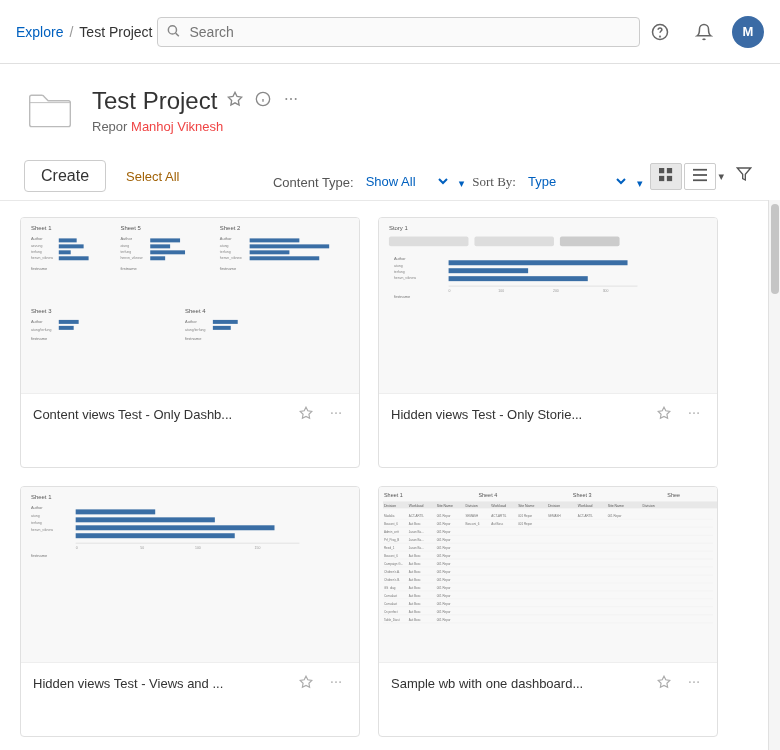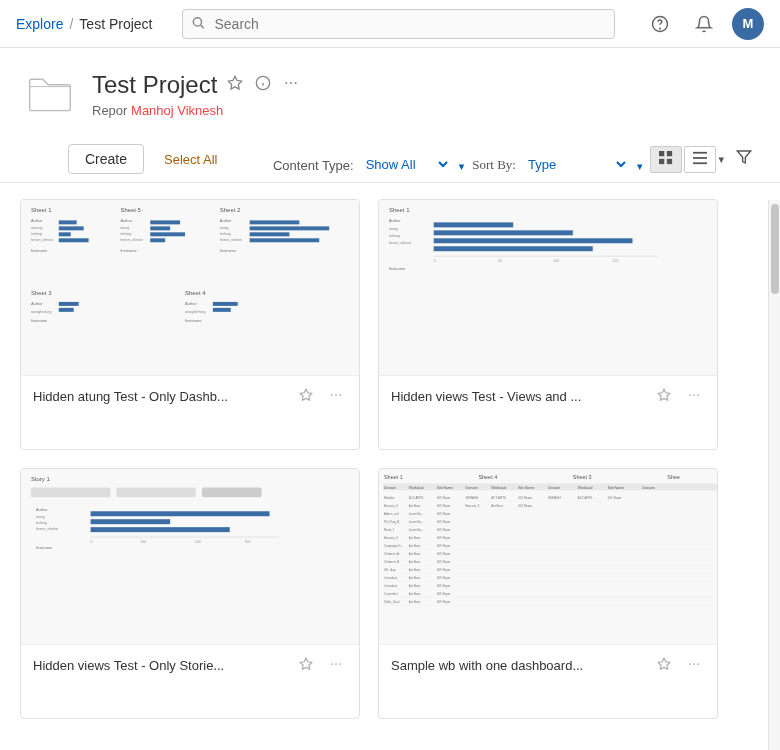--- a/index.html
+++ b/index.html
@@ -1,27 +1,27 @@
 <!DOCTYPE html>
 <html><head>
   <meta charset="utf-8">
   <style>
     * { box-sizing: border-box; margin: 0; padding: 0; }
     body { font-family: -apple-system, BlinkMacSystemFont, "Segoe UI", Arial, sans-serif; background: #fff; width: 780px; height: 750px; overflow: hidden; color: #333; }
 
     
     .top-nav {
-      display: flex; align-items: center; padding: 0 16px; height: 48px;
+      display: flex; align-items: center; padding: 0 16px; height: 64px;
       border-bottom: 1px solid #e0e0e0; background: #fff;
     }
     .breadcrumb { display: flex; align-items: center; gap: 6px; font-size: 14px; color: #555; flex: 0 0 auto; }
     .breadcrumb .explore-link { color: #0060bf; cursor: pointer; }
     .breadcrumb .sep { color: #999; }
     .breadcrumb .current { color: #333; }
-    .search-bar { flex: 1; margin: 0 29px; position: relative; }
+    .search-bar { flex: 1; margin: 0 4px; position: relative; }
     .search-bar input {
       width: 100%; padding: 6px 12px 6px 32px; border: 1px solid #ccc; border-radius: 4px;
       font-size: 14px; color: #666; outline: none; background: #fafafa;
     }
     .search-bar .search-icon-wrap {
       position: absolute; left: 9px; top: 50%; transform: translateY(-50%); color: #888; font-size: 13px;
     }
     .nav-icons { display: flex; align-items: center; gap: 12px; }
     .nav-icon-btn {
       width: 32px; height: 32px; border-radius: 50%; border: none; background: none;
@@ -43,21 +43,21 @@
     .project-owner { font-size: 13px; color: #666; margin-top: 4px; }
     .project-owner a { color: #ef4444; cursor: pointer; }
 
     
     .toolbar {
       display: flex; align-items: center; padding: 8px 24px; border-bottom: 1px solid #e8e8e8;
       gap: 12px;
     }
     .create-btn {
       padding: 6px 16px; border: 1px solid #ccc; border-radius: 4px; background: #fff;
-      font-size: 14px; cursor: pointer; color: #333; font-weight: 500; margin-left: 44px;
+      font-size: 16px; cursor: pointer; color: #333; font-weight: 500;
     }
     .select-all-btn { background: none; border: none; font-size: 13px; cursor: pointer; color: #a16207; padding: 4px 8px; }
     .toolbar-right { margin-left: auto; display: flex; align-items: flex-end; gap: 8px; }
     .content-type-label { font-size: 13px; color: #555; }
     .content-type-select, .sort-select {
       border: none; font-size: 13px; color: #0060bf; cursor: pointer; background: none;
       outline: none; padding-right: 4px;
     }
     .sort-by-label { font-size: 13px; color: #555; font-family: Liberation Serif, serif; }
     .view-toggle { display: flex; align-items: center; gap: 2px; }
@@ -242,21 +242,63 @@
 
         <text x="165" y="95" font-size="6" fill="#555">Sheet 4</text>
         <text x="165" y="105" font-size="4" fill="#777">Author</text>
         <text x="165" y="113" font-size="3.5" fill="#888">atung/terfung</text>
         <rect x="193" y="102" width="25" height="4" fill="#3a6ea5"></rect>
         <rect x="193" y="108" width="18" height="4" fill="#3a6ea5"></rect>
         <text x="165" y="122" font-size="4" fill="#777">firstname</text>
       </svg>
     </div>
     <div class="card-footer">
-      <span class="card-title">Hidden atung Test - Only Dashb...</span>
+      <span class="card-title">Content views Test - Only Dashb...</span>
+      <button class="card-action-btn">
+        <svg width="14" height="14" viewBox="0 0 24 24" fill="none" stroke="#aaa" stroke-width="2">
+          <polygon points="12,2 15.09,8.26 22,9.27 17,14.14 18.18,21.02 12,17.77 5.82,21.02 7,14.14 2,9.27 8.91,8.26"></polygon>
+        </svg>
+      </button>
+      <button class="card-action-btn">
+        <svg width="14" height="14" viewBox="0 0 24 24" fill="#aaa">
+          <circle cx="5" cy="12" r="1.5"></circle>
+            <circle cx="12" cy="12" r="1.5"></circle>
+            <circle cx="19" cy="12" r="1.5"></circle>
+        </svg>
+      </button>
+    </div>
+  </div>
+
+  <div class="card">
+    <div class="card-thumbnail">
+      <svg viewBox="0 0 340 175" xmlns="http://www.w3.org/2000/svg" style="background:#f8f8f8;">
+        <text x="10" y="12" font-size="6" fill="#555">Story 1</text>
+
+        <rect x="10" y="18" width="80" height="10" fill="#ddd" rx="2"></rect>
+        <rect x="96" y="18" width="80" height="10" fill="#ddd" rx="2"></rect>
+        <rect x="182" y="18" width="60" height="10" fill="#ccc" rx="2"></rect>
+
+        <text x="15" y="42" font-size="4" fill="#777">Author</text>
+        <text x="15" y="49" font-size="3.5" fill="#888">atung</text>
+        <text x="15" y="55" font-size="3.5" fill="#888">terfung</text>
+        <text x="15" y="61" font-size="3.5" fill="#888">henvn_viknew</text>
+        <rect x="70" y="42" width="180" height="5" fill="#3a6ea5"></rect>
+        <rect x="70" y="50" width="80" height="5" fill="#3a6ea5"></rect>
+        <rect x="70" y="58" width="140" height="5" fill="#3a6ea5"></rect>
+
+        <line x1="70" y1="68" x2="260" y2="68" stroke="#ccc" stroke-width="0.5"></line>
+        <text x="70" y="74" font-size="3.5" fill="#999">0</text>
+        <text x="120" y="74" font-size="3.5" fill="#999">100</text>
+        <text x="175" y="74" font-size="3.5" fill="#999">200</text>
+        <text x="225" y="74" font-size="3.5" fill="#999">300</text>
+        <text x="15" y="80" font-size="4" fill="#777">firstname</text>
+      </svg>
+    </div>
+    <div class="card-footer">
+      <span class="card-title">Hidden views Test - Only Storie...</span>
       <button class="card-action-btn">
         <svg width="14" height="14" viewBox="0 0 24 24" fill="none" stroke="#aaa" stroke-width="2">
           <polygon points="12,2 15.09,8.26 22,9.27 17,14.14 18.18,21.02 12,17.77 5.82,21.02 7,14.14 2,9.27 8.91,8.26"></polygon>
         </svg>
       </button>
       <button class="card-action-btn">
         <svg width="14" height="14" viewBox="0 0 24 24" fill="#aaa">
           <circle cx="5" cy="12" r="1.5"></circle>
             <circle cx="12" cy="12" r="1.5"></circle>
             <circle cx="19" cy="12" r="1.5"></circle>
@@ -281,62 +323,20 @@
         <line x1="55" y1="56" x2="280" y2="56" stroke="#ccc" stroke-width="0.5"></line>
         <text x="55" y="62" font-size="3.5" fill="#999">0</text>
         <text x="120" y="62" font-size="3.5" fill="#999">50</text>
         <text x="175" y="62" font-size="3.5" fill="#999">100</text>
         <text x="235" y="62" font-size="3.5" fill="#999">150</text>
         <text x="10" y="70" font-size="4" fill="#777">firstname</text>
       </svg>
     </div>
     <div class="card-footer">
       <span class="card-title">Hidden views Test - Views and ...</span>
-      <button class="card-action-btn">
-        <svg width="14" height="14" viewBox="0 0 24 24" fill="none" stroke="#aaa" stroke-width="2">
-          <polygon points="12,2 15.09,8.26 22,9.27 17,14.14 18.18,21.02 12,17.77 5.82,21.02 7,14.14 2,9.27 8.91,8.26"></polygon>
-        </svg>
-      </button>
-      <button class="card-action-btn">
-        <svg width="14" height="14" viewBox="0 0 24 24" fill="#aaa">
-          <circle cx="5" cy="12" r="1.5"></circle>
-            <circle cx="12" cy="12" r="1.5"></circle>
-            <circle cx="19" cy="12" r="1.5"></circle>
-        </svg>
-      </button>
-    </div>
-  </div>
-
-  <div class="card">
-    <div class="card-thumbnail">
-      <svg viewBox="0 0 340 175" xmlns="http://www.w3.org/2000/svg" style="background:#f8f8f8;">
-        <text x="10" y="12" font-size="6" fill="#555">Story 1</text>
-
-        <rect x="10" y="18" width="80" height="10" fill="#ddd" rx="2"></rect>
-        <rect x="96" y="18" width="80" height="10" fill="#ddd" rx="2"></rect>
-        <rect x="182" y="18" width="60" height="10" fill="#ccc" rx="2"></rect>
-
-        <text x="15" y="42" font-size="4" fill="#777">Author</text>
-        <text x="15" y="49" font-size="3.5" fill="#888">atung</text>
-        <text x="15" y="55" font-size="3.5" fill="#888">terfung</text>
-        <text x="15" y="61" font-size="3.5" fill="#888">henvn_viknew</text>
-        <rect x="70" y="42" width="180" height="5" fill="#3a6ea5"></rect>
-        <rect x="70" y="50" width="80" height="5" fill="#3a6ea5"></rect>
-        <rect x="70" y="58" width="140" height="5" fill="#3a6ea5"></rect>
-
-        <line x1="70" y1="68" x2="260" y2="68" stroke="#ccc" stroke-width="0.5"></line>
-        <text x="70" y="74" font-size="3.5" fill="#999">0</text>
-        <text x="120" y="74" font-size="3.5" fill="#999">100</text>
-        <text x="175" y="74" font-size="3.5" fill="#999">200</text>
-        <text x="225" y="74" font-size="3.5" fill="#999">300</text>
-        <text x="15" y="80" font-size="4" fill="#777">firstname</text>
-      </svg>
-    </div>
-    <div class="card-footer">
-      <span class="card-title">Hidden views Test - Only Storie...</span>
       <button class="card-action-btn">
         <svg width="14" height="14" viewBox="0 0 24 24" fill="none" stroke="#aaa" stroke-width="2">
           <polygon points="12,2 15.09,8.26 22,9.27 17,14.14 18.18,21.02 12,17.77 5.82,21.02 7,14.14 2,9.27 8.91,8.26"></polygon>
         </svg>
       </button>
       <button class="card-action-btn">
         <svg width="14" height="14" viewBox="0 0 24 24" fill="#aaa">
           <circle cx="5" cy="12" r="1.5"></circle>
             <circle cx="12" cy="12" r="1.5"></circle>
             <circle cx="19" cy="12" r="1.5"></circle>

